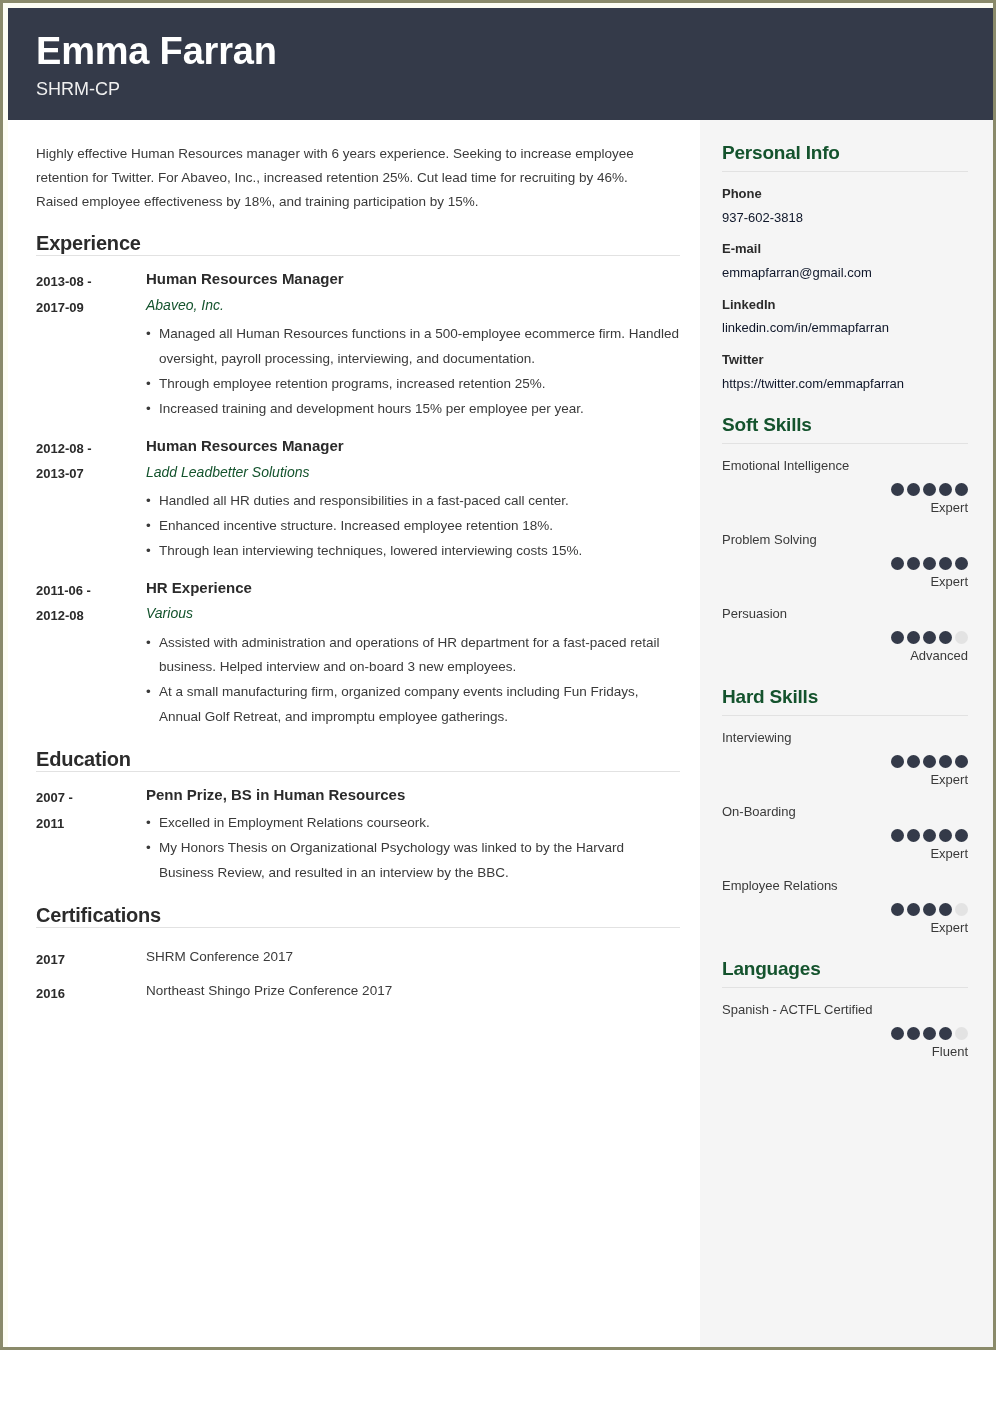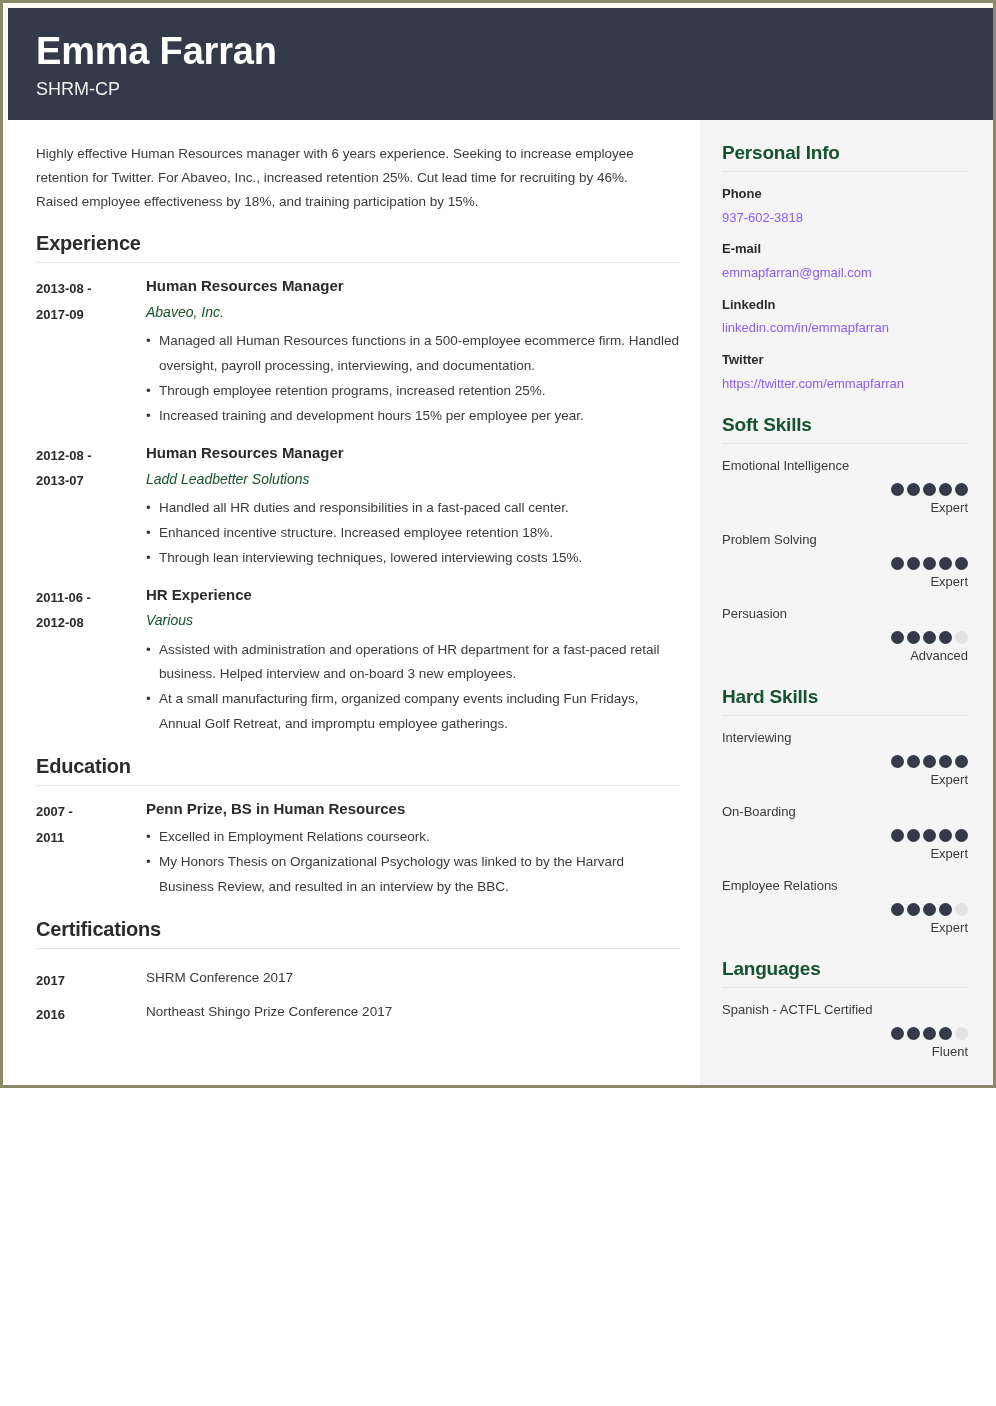--- a/index.html
+++ b/index.html
@@ -8,21 +8,21 @@
     width: 996px;
     height: 1406px;
     background: #ffffff;
     font-family: "Liberation Sans", sans-serif;
   }
 
   
   .page-frame {
     position: relative;
     width: 996px;
-    height: 1088px;
+    height: 1350px;
     background: #fdfdf3;
     border: 3px solid #8a8a6a;
     overflow: hidden;
   }
   .page {
     position: absolute;
     left: 5px; top: 5px;
     width: 986px;
     height: 1396px;
     background: #ffffff;
@@ -78,21 +78,21 @@
     line-height: 1.78;
     margin-bottom: 18px;
     max-width: 630px;
   }
 
   .sec-title {
     font-size: 20px;
     font-weight: bold;
     color: #2b2b2b;
     letter-spacing: -0.2px;
-    padding-bottom: 7px;
+    padding-bottom: 0;
     border-bottom: 1px solid #e2e2e2;
     margin-bottom: 12px;
   }
   .sec-block { margin-bottom: 18px; }
 
   .entry {
     display: flex;
     margin-bottom: 13px;
   }
   .entry:last-child { margin-bottom: 4px; }
@@ -163,21 +163,21 @@
 
   .info-item { margin-bottom: 11px; }
   .info-label {
     font-size: 13px;
     font-weight: bold;
     color: #2b2b2b;
     line-height: 1.6;
   }
   .info-value {
     font-size: 13px;
-    color: #8b5cf6;
+    color: #0f172a;
     line-height: 1.65;
     margin-top: 2px;
     word-break: break-word;
   }
 
   .skill-item { margin-bottom: 12px; }
   .skill-name {
     font-size: 13px;
     color: #3a3a3a;
     line-height: 1.6;

